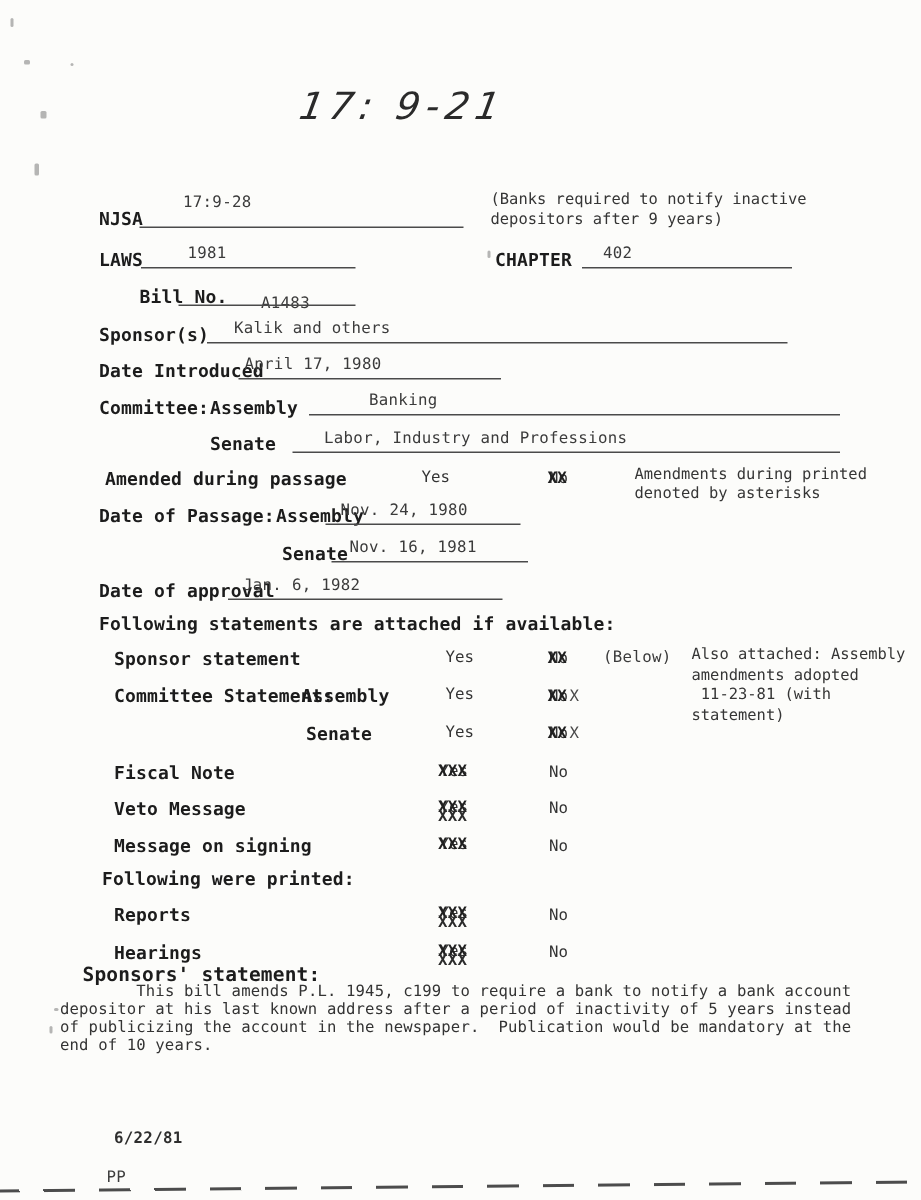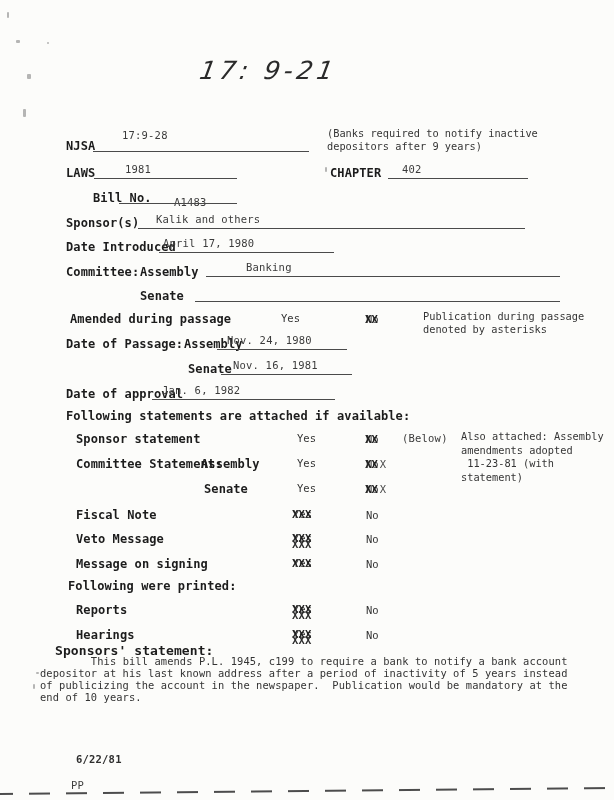--- a/index.html
+++ b/index.html
@@ -61,23 +61,24 @@
 
   <div class="abs lbl" style="left:66px;  top:240px;">Date Introduced</div>
   <div class="abs val" style="left:163px; top:237px;">April 17, 1980</div>
   <div class="abs ul" style="left:159px; top:252px; width:175px;"></div>
 
   <div class="abs lbl" style="left:66px;  top:265px;">Committee:</div>
   <div class="abs lbl" style="left:140px; top:265px;">Assembly</div>
   <div class="abs val" style="left:246px; top:261px;">Banking</div>
   <div class="abs ul" style="left:206px; top:276px; width:354px;"></div>
   <div class="abs lbl" style="left:140px; top:289px;">Senate</div>
+  <div class="abs val" style="left:216px; top:286px;">Labor, Industry and Professions</div>
   <div class="abs ul" style="left:195px; top:301px; width:365px;"></div>
 
-  <div class="abs note" style="left:423px; top:310px; line-height:12.5px;">Publication during passage
+  <div class="abs note" style="left:423px; top:310px; line-height:12.5px;">Amendments during printed
 denoted by asterisks</div>
 
   <div class="abs lbl" style="left:66px;  top:337px;">Date of Passage:</div>
   <div class="abs lbl" style="left:184px; top:337px;">Assembly</div>
   <div class="abs val" style="left:227px; top:334px;">Nov. 24, 1980</div>
   <div class="abs ul" style="left:217px; top:349px; width:130px;"></div>
   <div class="abs lbl" style="left:188px; top:362px;">Senate</div>
   <div class="abs val" style="left:233px; top:359px;">Nov. 16, 1981</div>
   <div class="abs ul" style="left:221px; top:374px; width:131px;"></div>
 

